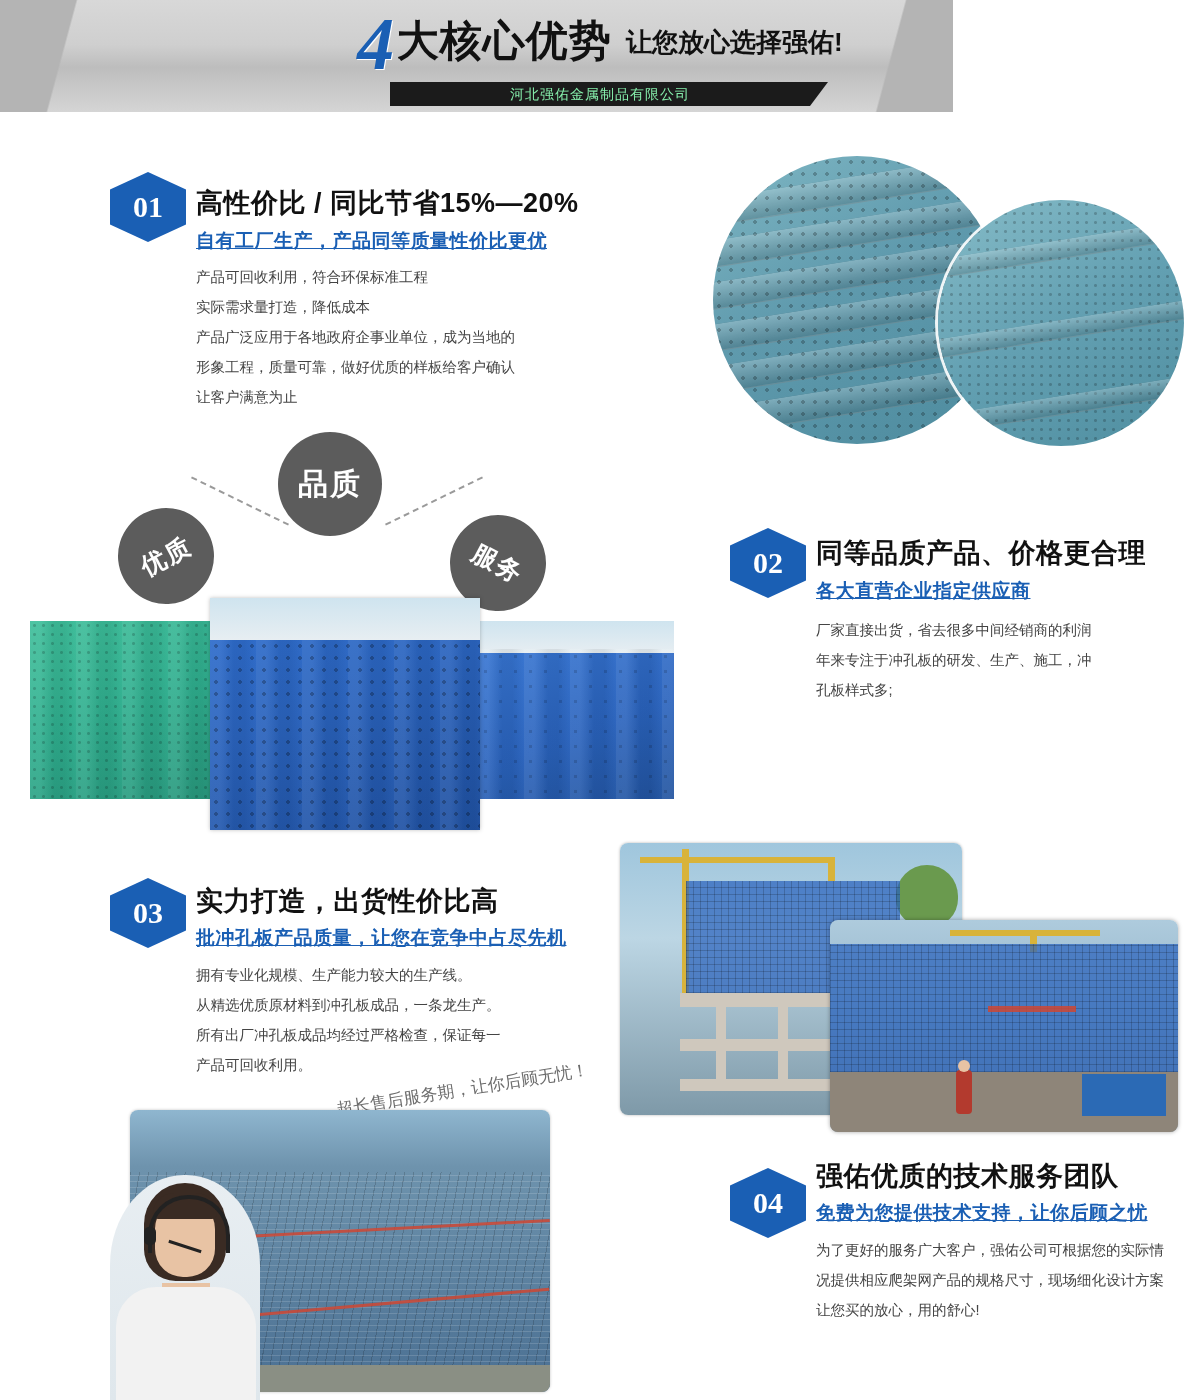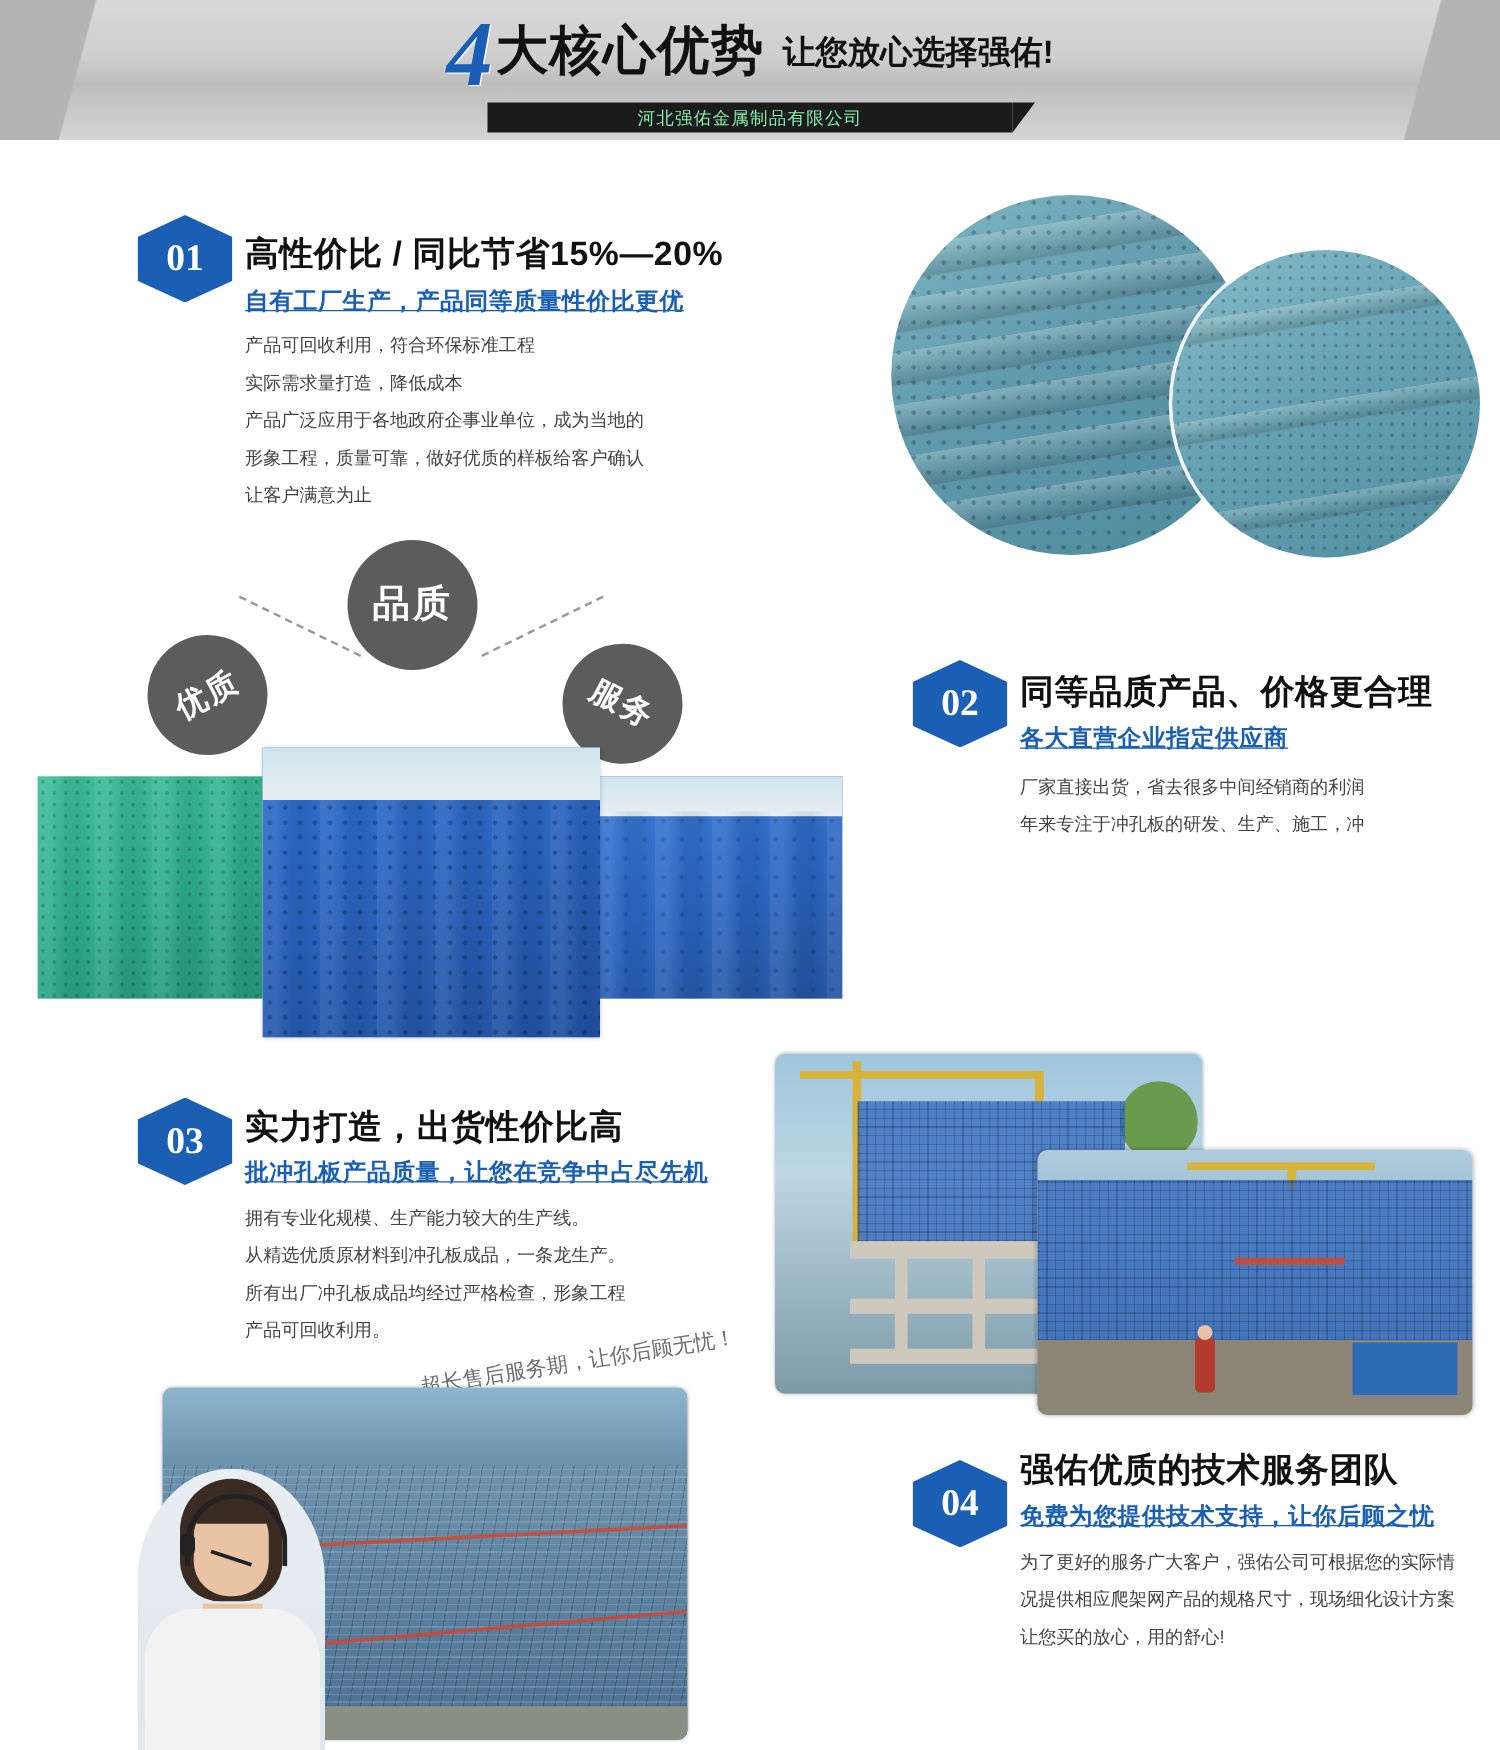--- a/index.html
+++ b/index.html
@@ -12,21 +12,21 @@
     font-family: "Liberation Sans", sans-serif;
     background: #ffffff;
     color: #333;
     position: relative;
     overflow: hidden;
   }
 
   
   .header {
     position: relative;
-    width: 1200px;
+    width: 953px;
     height: 112px;
     background: linear-gradient(to bottom, #d8d8d8 0%, #cfcfcf 40%, #bdbdbd 60%, #d5d5d5 100%);
     overflow: hidden;
   }
   .header-inner {
     position: absolute;
     left: 0; top: 0;
     width: 1200px;
     height: 112px;
   }
@@ -371,29 +371,30 @@
   <div class="wave" style="top:16%; height:84%; opacity:.55;"></div>
   <div class="perf wide" style="top:16%; opacity:.35;"></div>
 </div>
 
 <div class="hex" style="left:730px; top:528px;">02</div>
 <div class="blk-title" style="left:816px; top:535px;">同等品质产品、价格更合理</div>
 <div class="blk-sub" style="left:816px; top:578px;">各大直营企业指定供应商</div>
 <div class="blk-body" style="left:816px; top:615px;">
   <div>厂家直接出货，省去很多中间经销商的利润</div>
   <div>年来专注于冲孔板的研发、生产、施工，冲</div>
+  <div>孔板样式多;</div>
 </div>
 
 <div class="hex" style="left:110px; top:878px;">03</div>
 <div class="blk-title" style="left:196px; top:883px;">实力打造，出货性价比高</div>
 <div class="blk-sub" style="left:196px; top:925px;">批冲孔板产品质量，让您在竞争中占尽先机</div>
 <div class="blk-body" style="left:196px; top:960px;">
   <div>拥有专业化规模、生产能力较大的生产线。</div>
   <div>从精选优质原材料到冲孔板成品，一条龙生产。</div>
-  <div>所有出厂冲孔板成品均经过严格检查，形象工程</div>
+  <div>所有出厂冲孔板成品均经过严格检查，保证每一</div>
   <div>产品可回收利用。</div>
 </div>
 
 <div class="photo constr-a rounded">
   <div class="tree" style="left:276px; top:22px; width:62px; height:62px;"></div>
   <div class="crane-mast" style="left:62px; top:6px; height:150px;"></div>
   <div class="crane-jib" style="left:20px; top:14px; width:190px;"></div>
   <div class="crane-mast" style="left:208px; top:14px; height:24px;"></div>
   <div class="mesh-blue" style="left:66px; top:38px; width:214px; height:112px;"></div>
   <div class="concrete" style="left:60px; top:150px; width:226px; height:14px;"></div>

